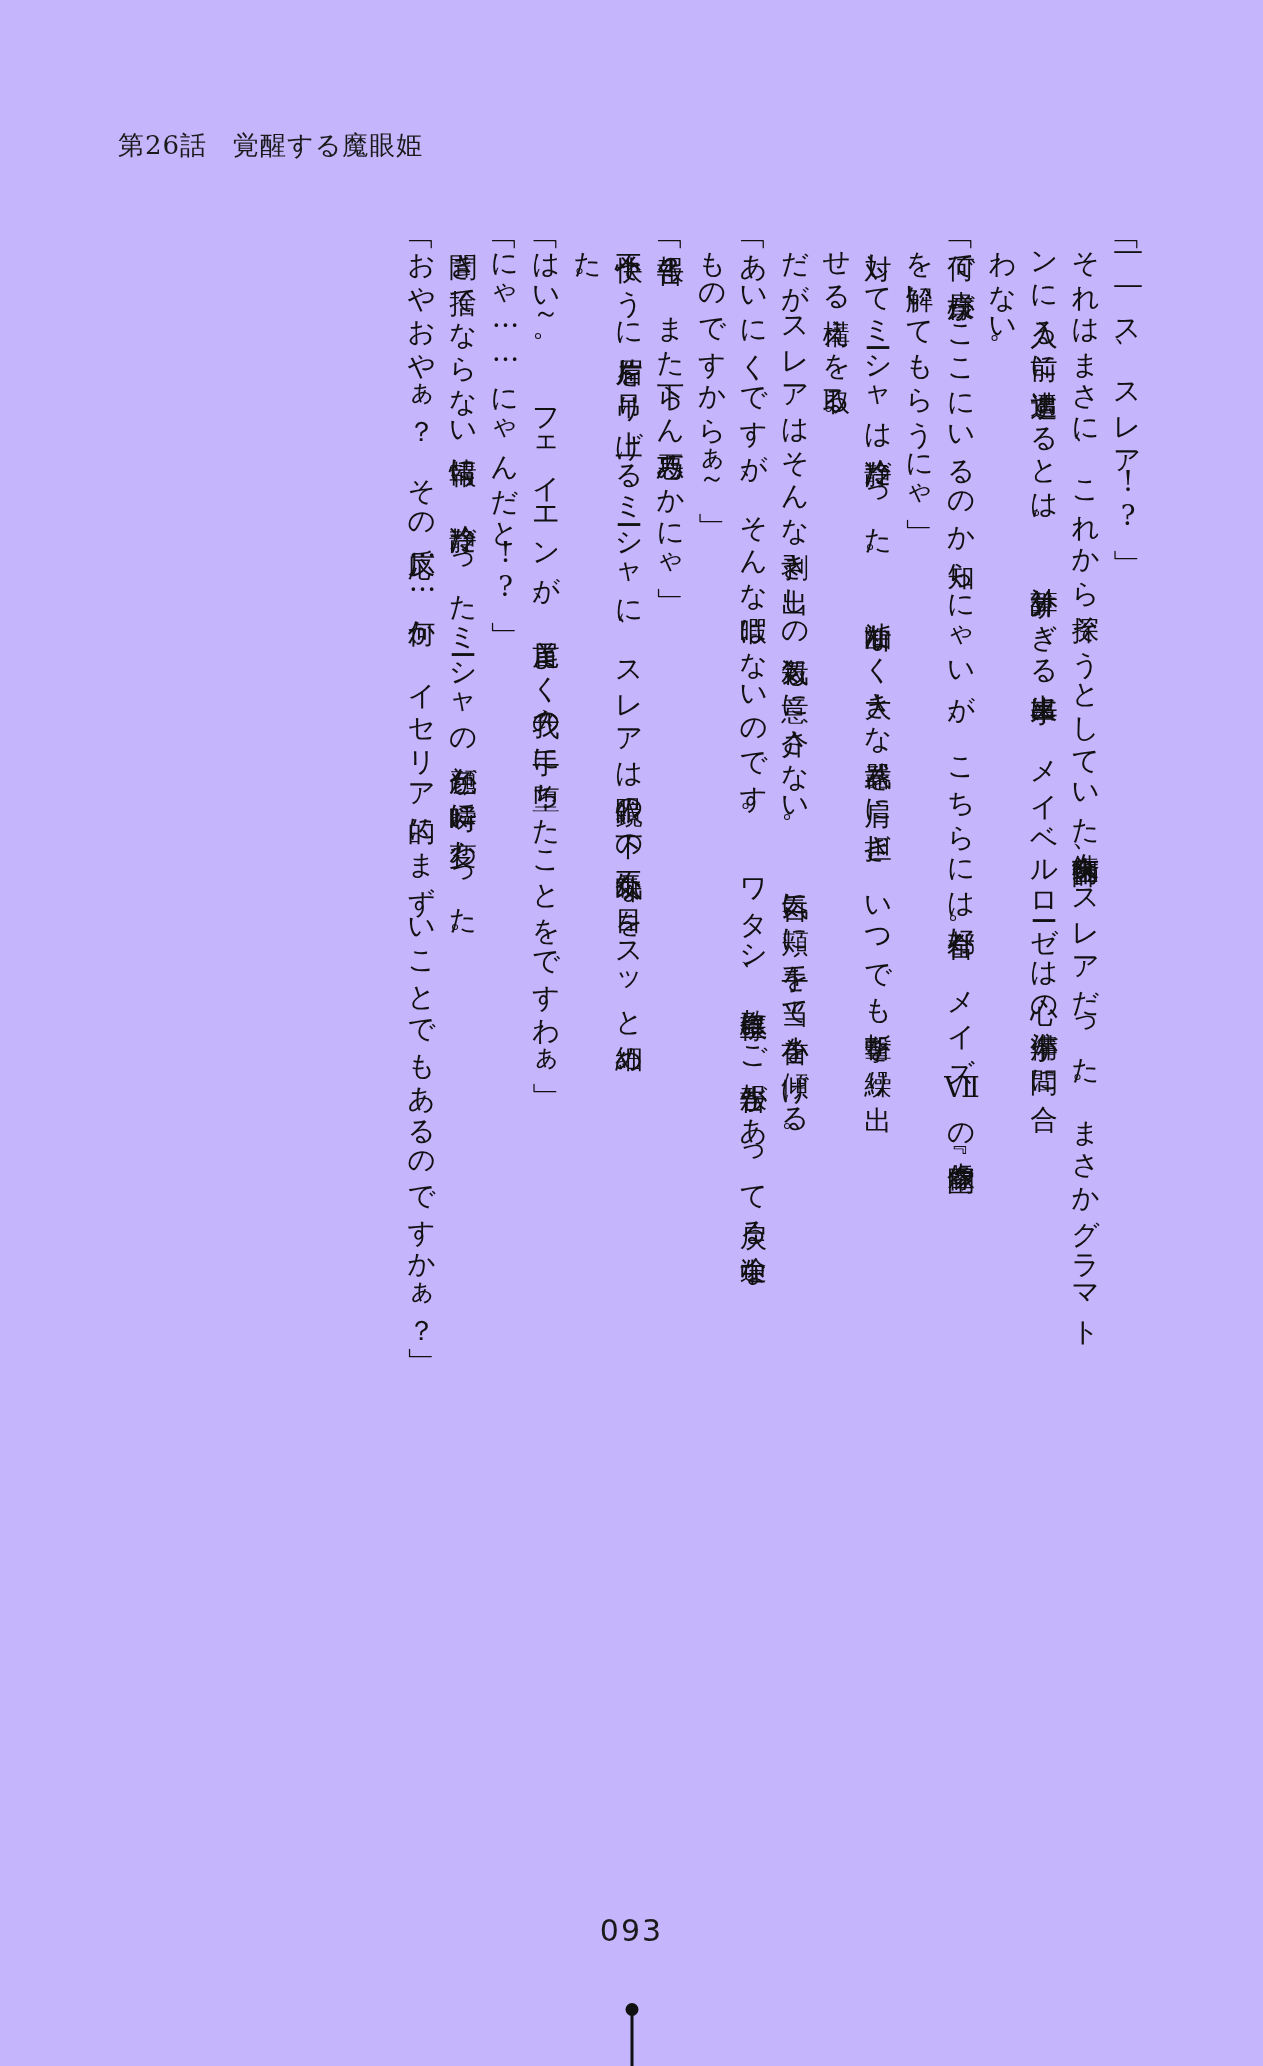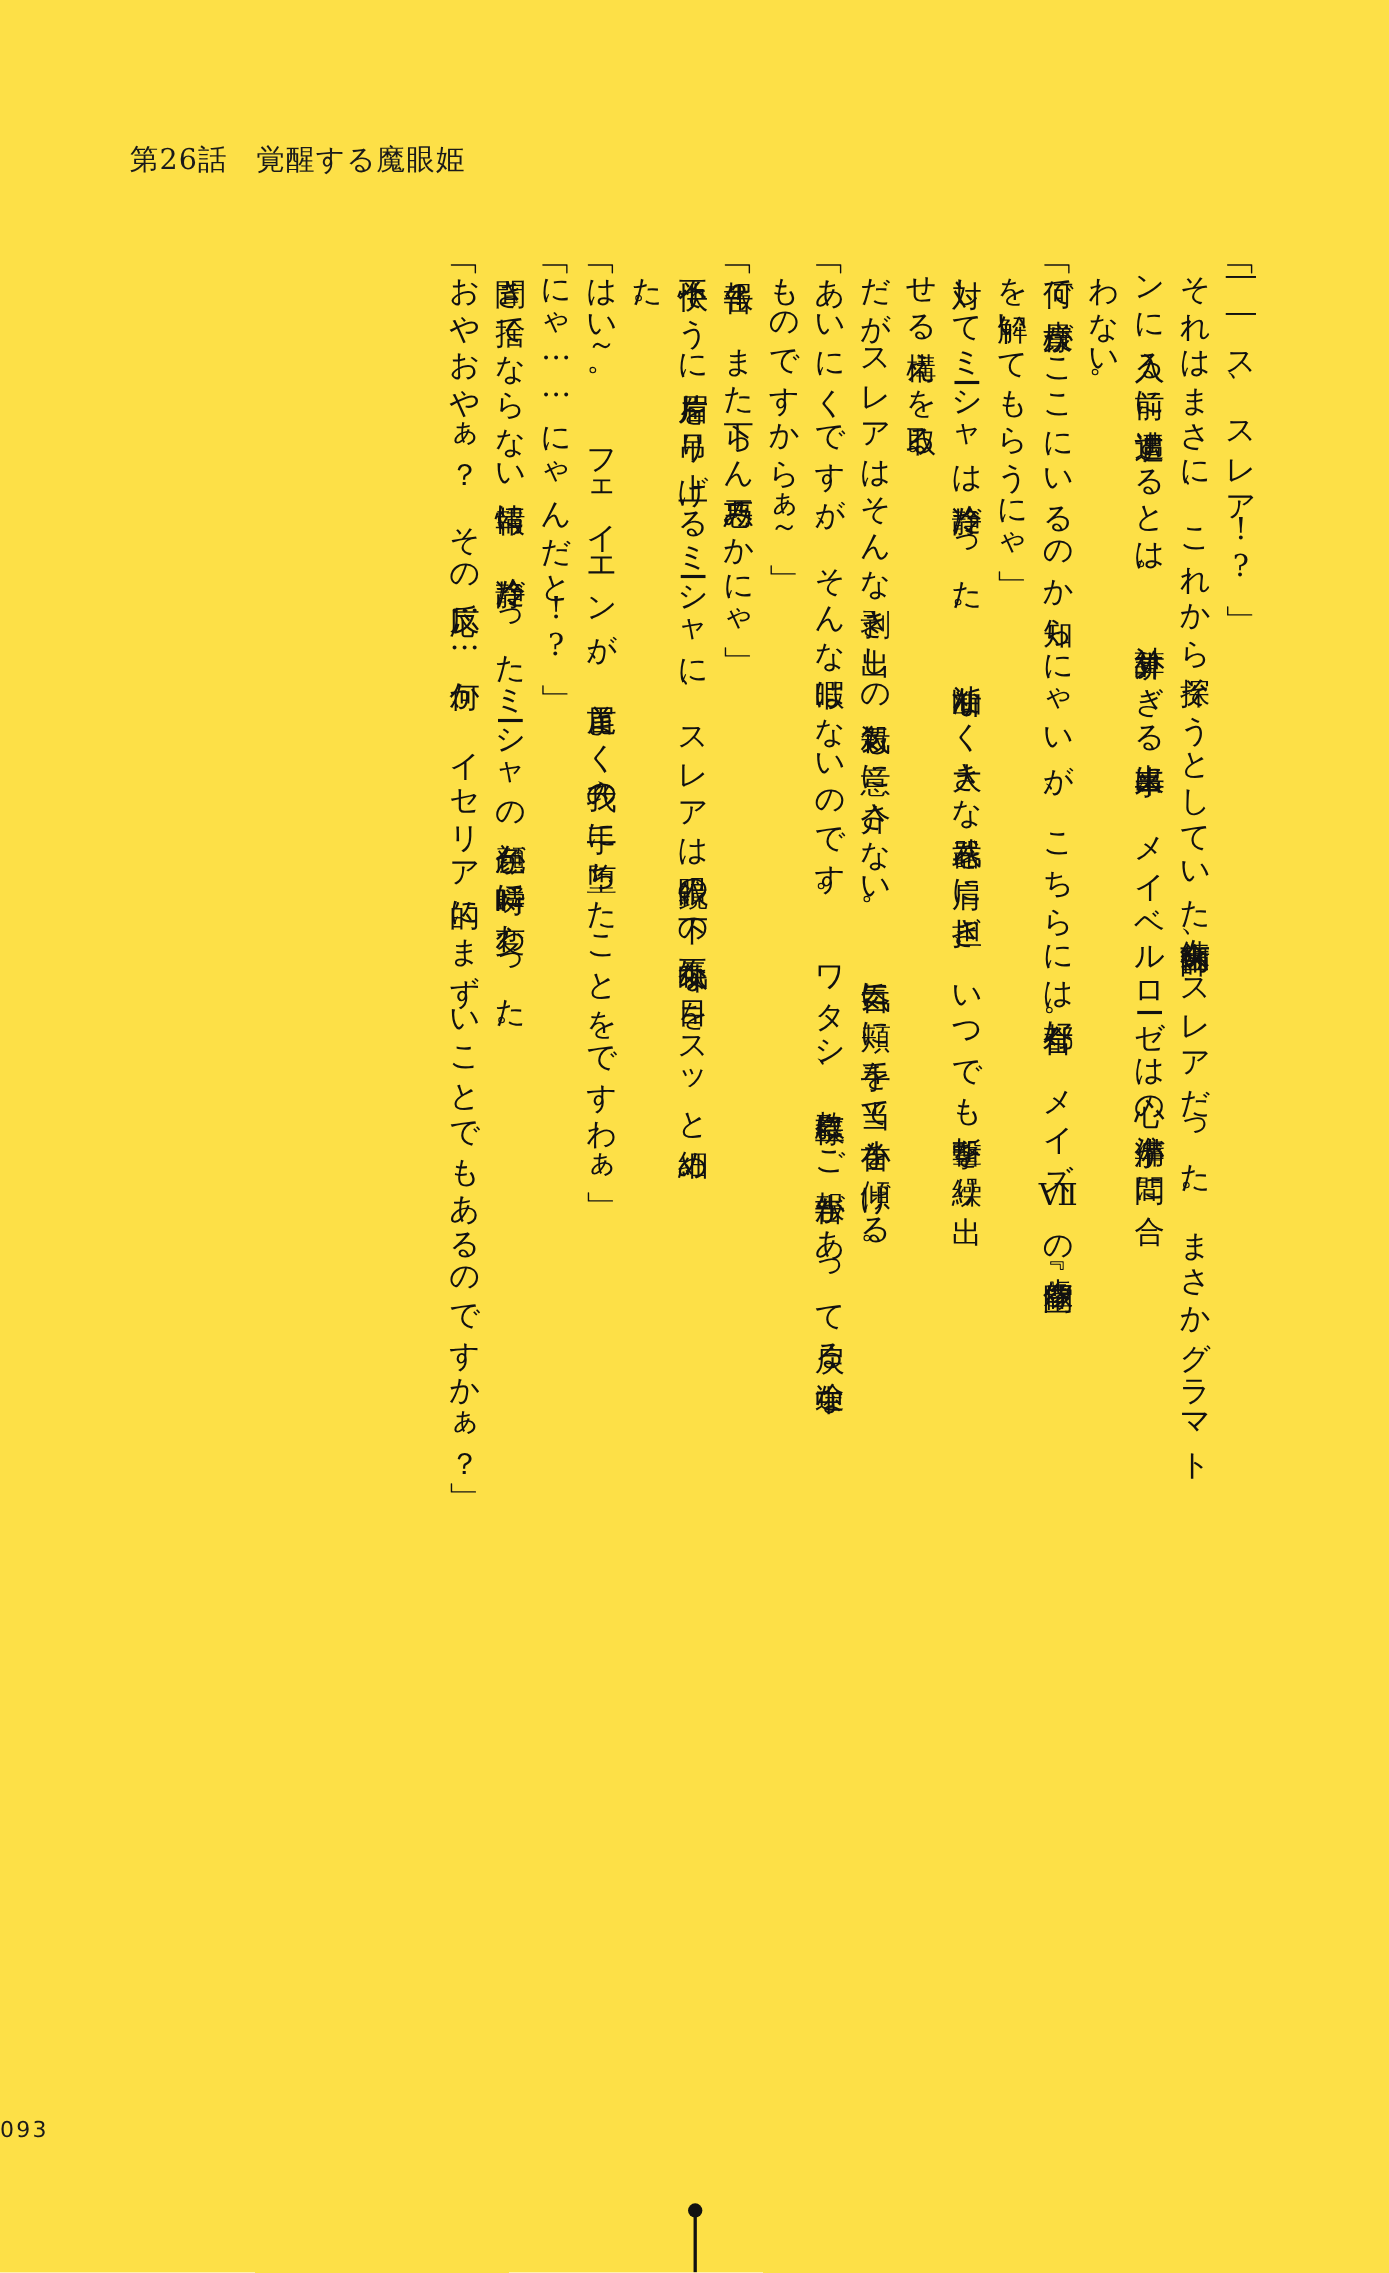--- a/index.html
+++ b/index.html
@@ -4,21 +4,21 @@
 <style>
   html, body {
     margin: 0;
     padding: 0;
     background: #ffffff;
   }
   .page {
     position: relative;
     width: 1263px;
     height: 2066px;
-    background: #fde047;
+    background: #c4b5fd;
     font-family: "DejaVu Serif", "Liberation Serif", serif;
     color: #111111;
     overflow: hidden;
   }
 
   
   .page-header {
     position: absolute;
     top: 128px;
     left: 118px;
@@ -55,22 +55,22 @@
     color: #111111;
     font-weight: 500;
   }
 
   
   .folio {
     position: absolute;
     bottom: 118px;
     left: 0;
     width: 100%;
-    text-align: left;
-    font-size: 20px;
+    text-align: center;
+    font-size: 30px;
     letter-spacing: 2px;
     color: #1a1a1a;
     font-family: "DejaVu Sans", "Liberation Sans", sans-serif;
     margin-top: 37px;
   }
   .spine-mark {
     position: absolute;
     bottom: 0px;
     left: 50%;
     transform: translateX(-50%);

